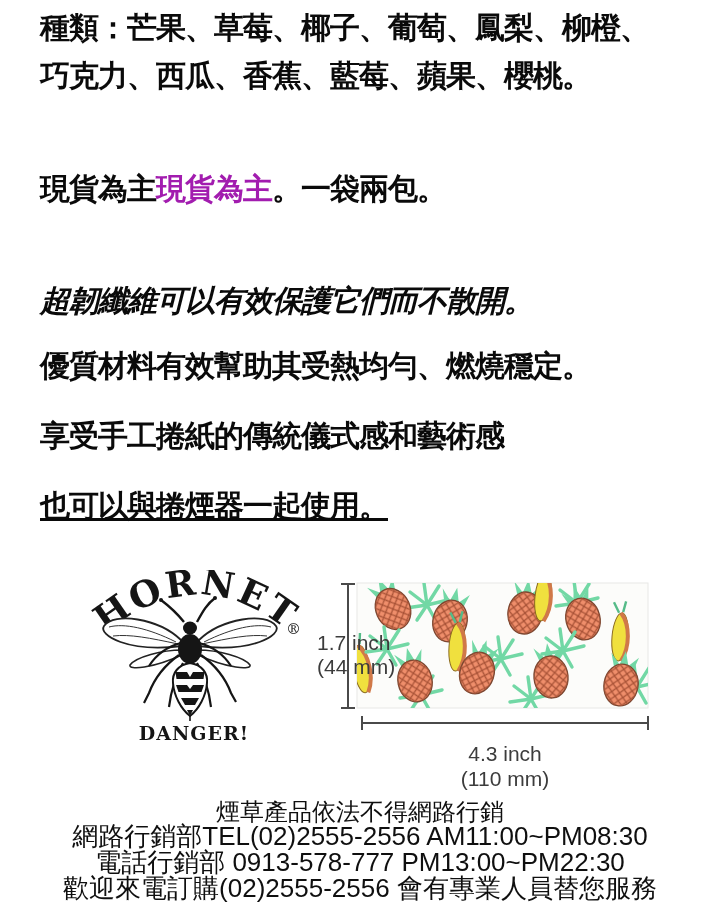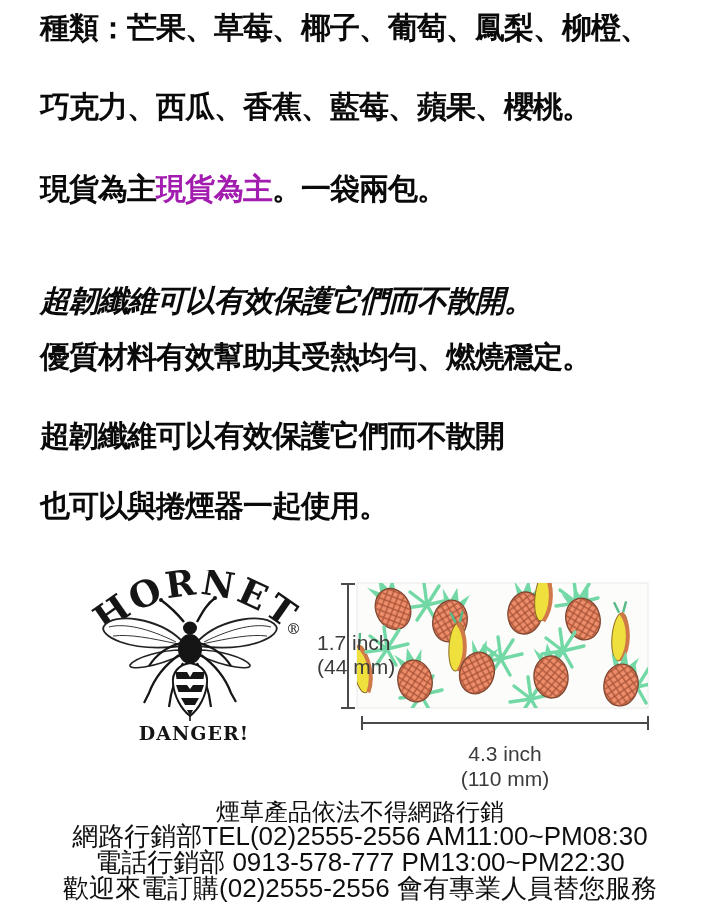--- a/index.html
+++ b/index.html
@@ -12,26 +12,26 @@
     color: #0a0a0a;
   }
   .desc-line {
     position: absolute; left: 0; width: 616px;
     text-align: left; white-space: nowrap;
     font-weight: bold; font-size: 30px; letter-spacing: -1px;
     color: #0a0a0a;
     margin-left: 40px;
   }
   #types-line1   { top: 8px; }
-  #types-line2   { top: 87px; }
+  #types-line2   { top: 56px; }
   #flavor-note   { top: 169px; }
   #feature-fiber    { top: 281px; font-style: italic; }
-  #feature-material { top: 337px; }
+  #feature-material { top: 346px; }
   #feature-ritual   { top: 416px; }
-  #feature-roller   { top: 486px; }
+  #feature-roller   { top: 486px; text-decoration: underline; }
   .red { color: #a21caf; }
   #logo-svg    { position: absolute; left: 86px; top: 570px; }
   #diagram-svg { position: absolute; left: 315px; top: 575px; }
   .ft {
     position: absolute; left: 0; width: 720px;
     text-align: center; white-space: nowrap;
     font-weight: bold; color: #0f0f0f;
   }
   #footer-legal { top: 796px; font-size: 24px; font-weight: normal; }
   #footer-web   { top: 819px; font-size: 26px; font-weight: normal; }
@@ -41,21 +41,21 @@
 </head>
 <body>
 
 <div class="desc-line" id="types-line1">種類：芒果、草莓、椰子、葡萄、鳳梨、柳橙、</div>
 <div class="desc-line" id="types-line2">巧克力、西瓜、香蕉、藍莓、蘋果、櫻桃。</div>
 
 <div class="desc-line" id="flavor-note"><span>現貨為主</span><span class="red">現貨為主</span><span>。一袋兩包。</span></div>
 
 <div class="desc-line" id="feature-fiber">超韌纖維可以有效保護它們而不散開。</div>
 <div class="desc-line" id="feature-material">優質材料有效幫助其受熱均勻、燃燒穩定。</div>
-<div class="desc-line" id="feature-ritual">超韌纖維可以有效保護它們而不散開</div>
+<div class="desc-line" id="feature-ritual">享受手工捲紙的傳統儀式感和藝術感</div>
 <div class="desc-line" id="feature-roller">也可以與捲煙器一起使用。</div>
 
 <svg id="logo-svg" width="220" height="182" viewBox="0 0 220 182">
   <defs>
     <path id="brand-arc" d="M 16 66 Q 108 -12 198 58" fill="none"></path>
   </defs>
   <text font-family="DejaVu Serif, serif" font-weight="bold" font-size="36" fill="#151515" letter-spacing="3">
     <textPath href="#brand-arc" startOffset="4">HORNET</textPath>
   </text>
   <text x="200" y="64" font-size="15" fill="#151515" font-family="DejaVu Serif, serif">®</text>

